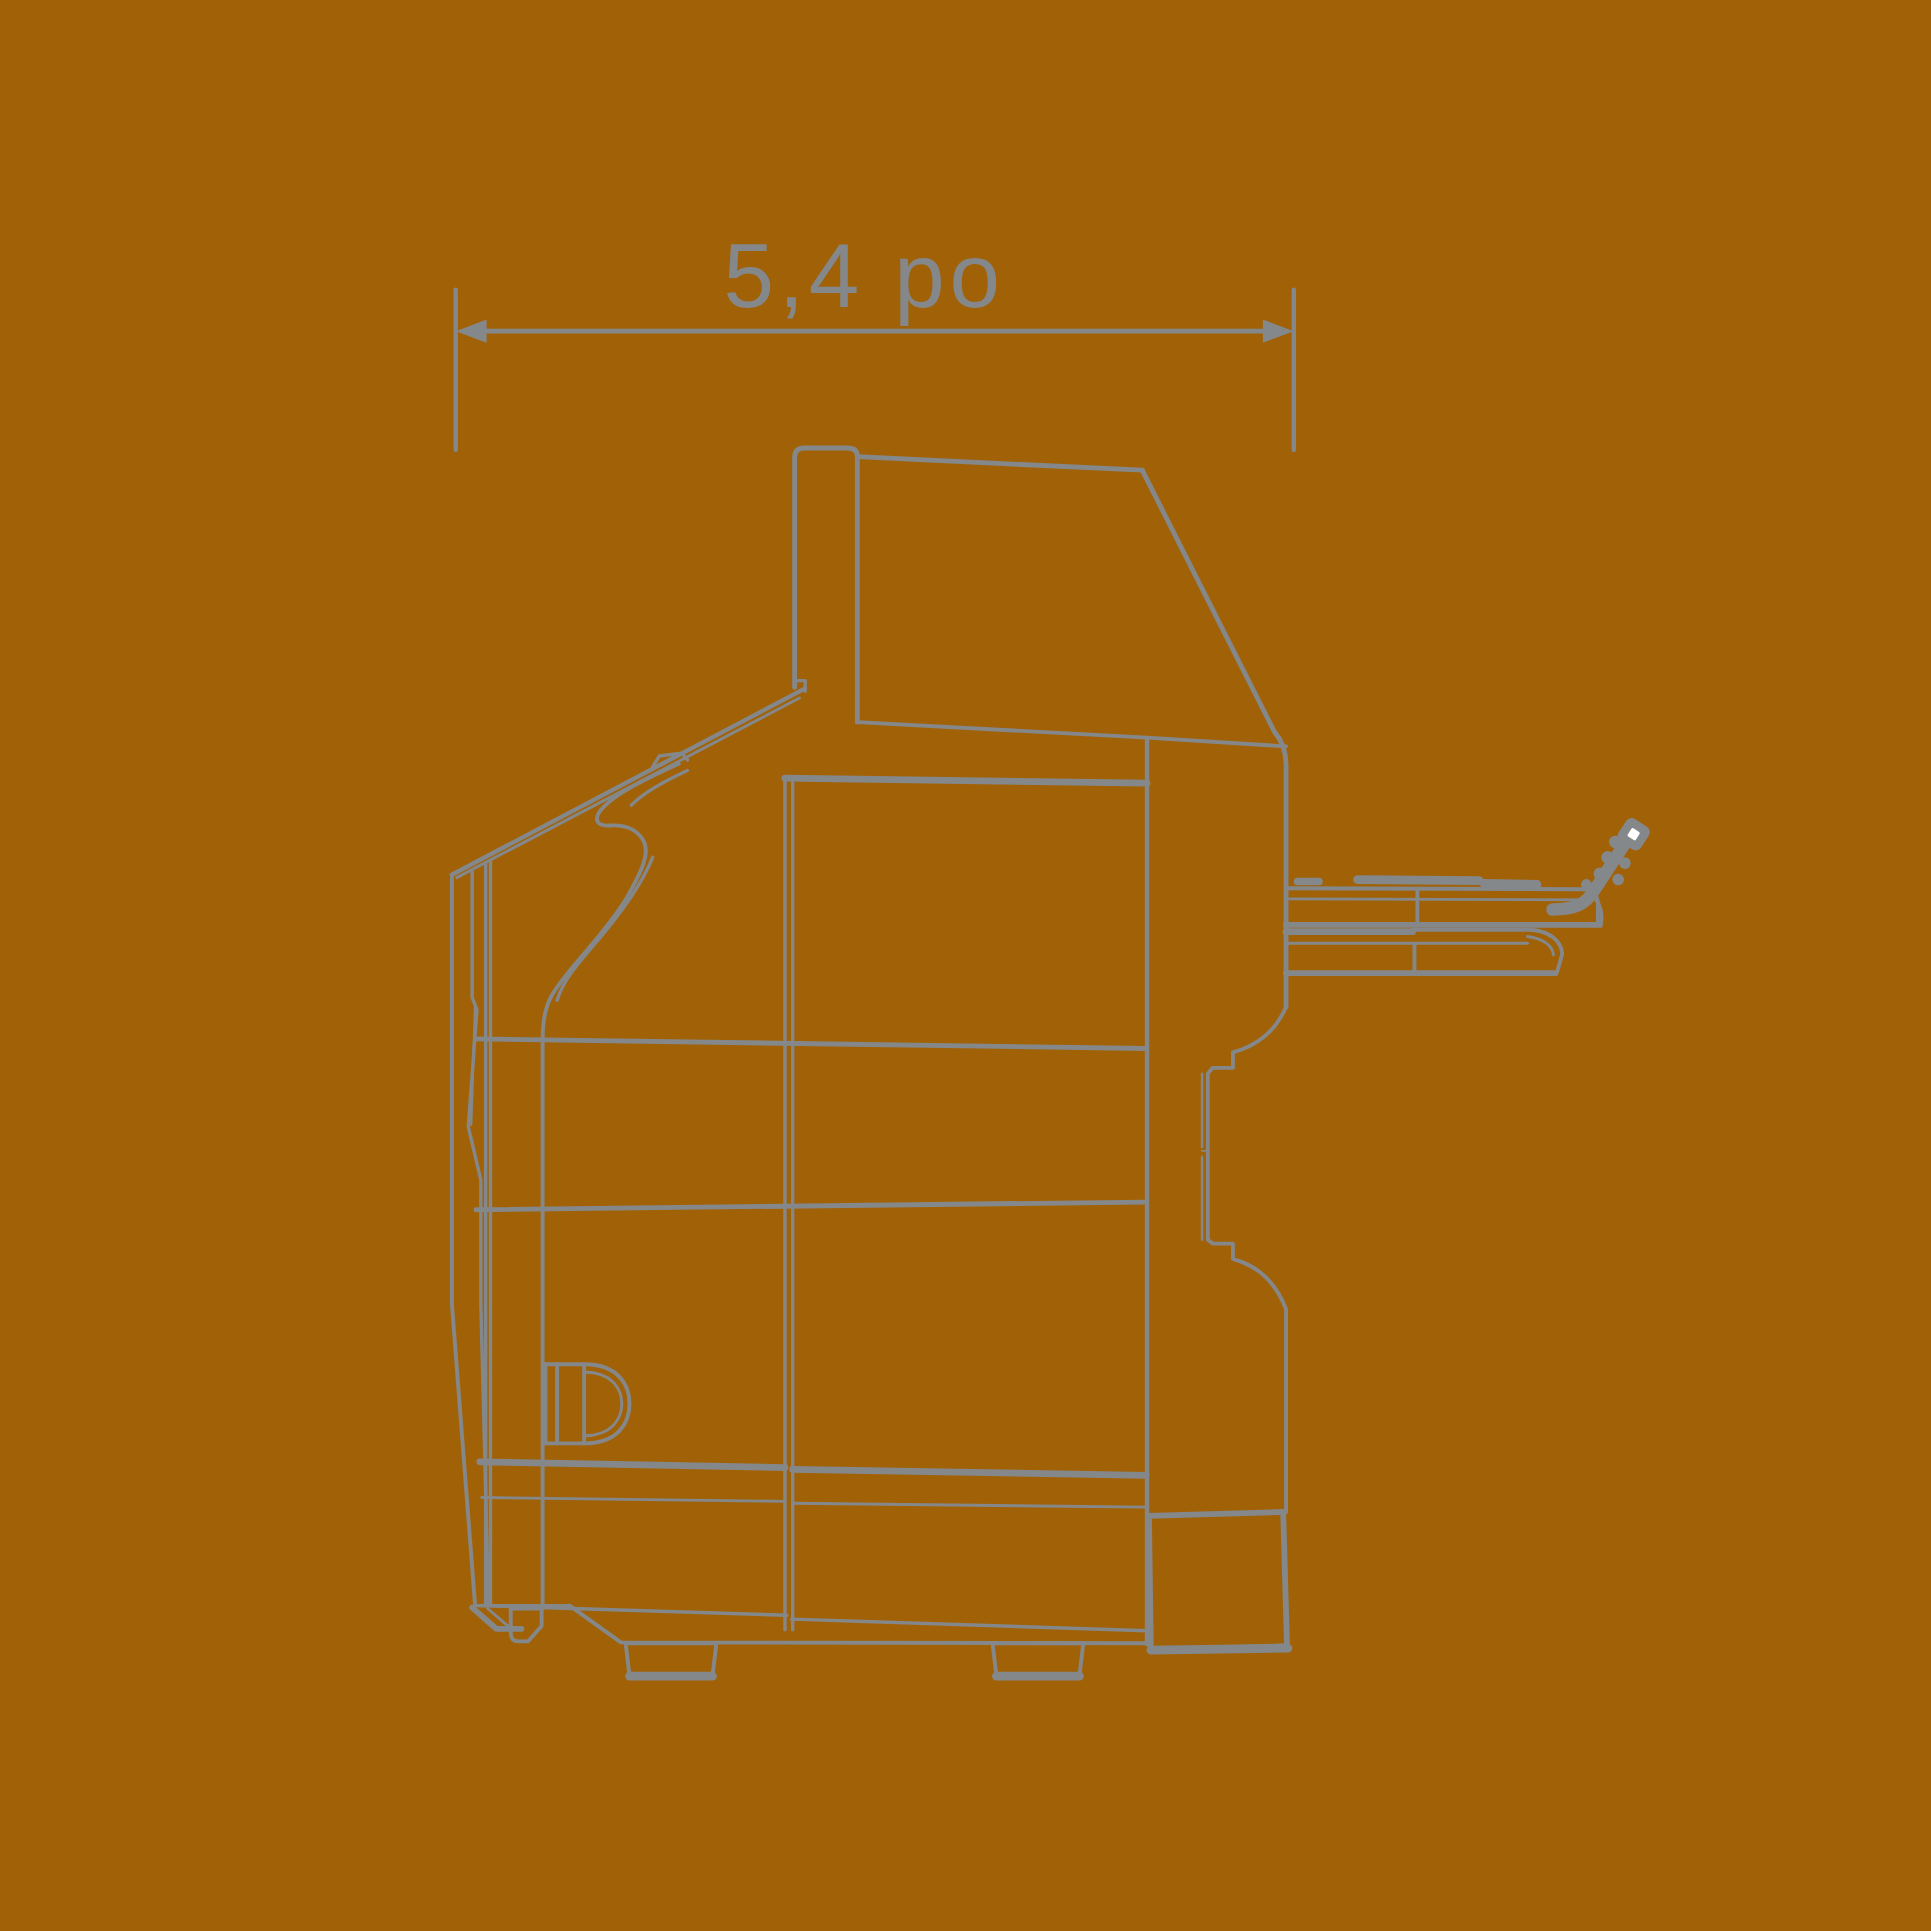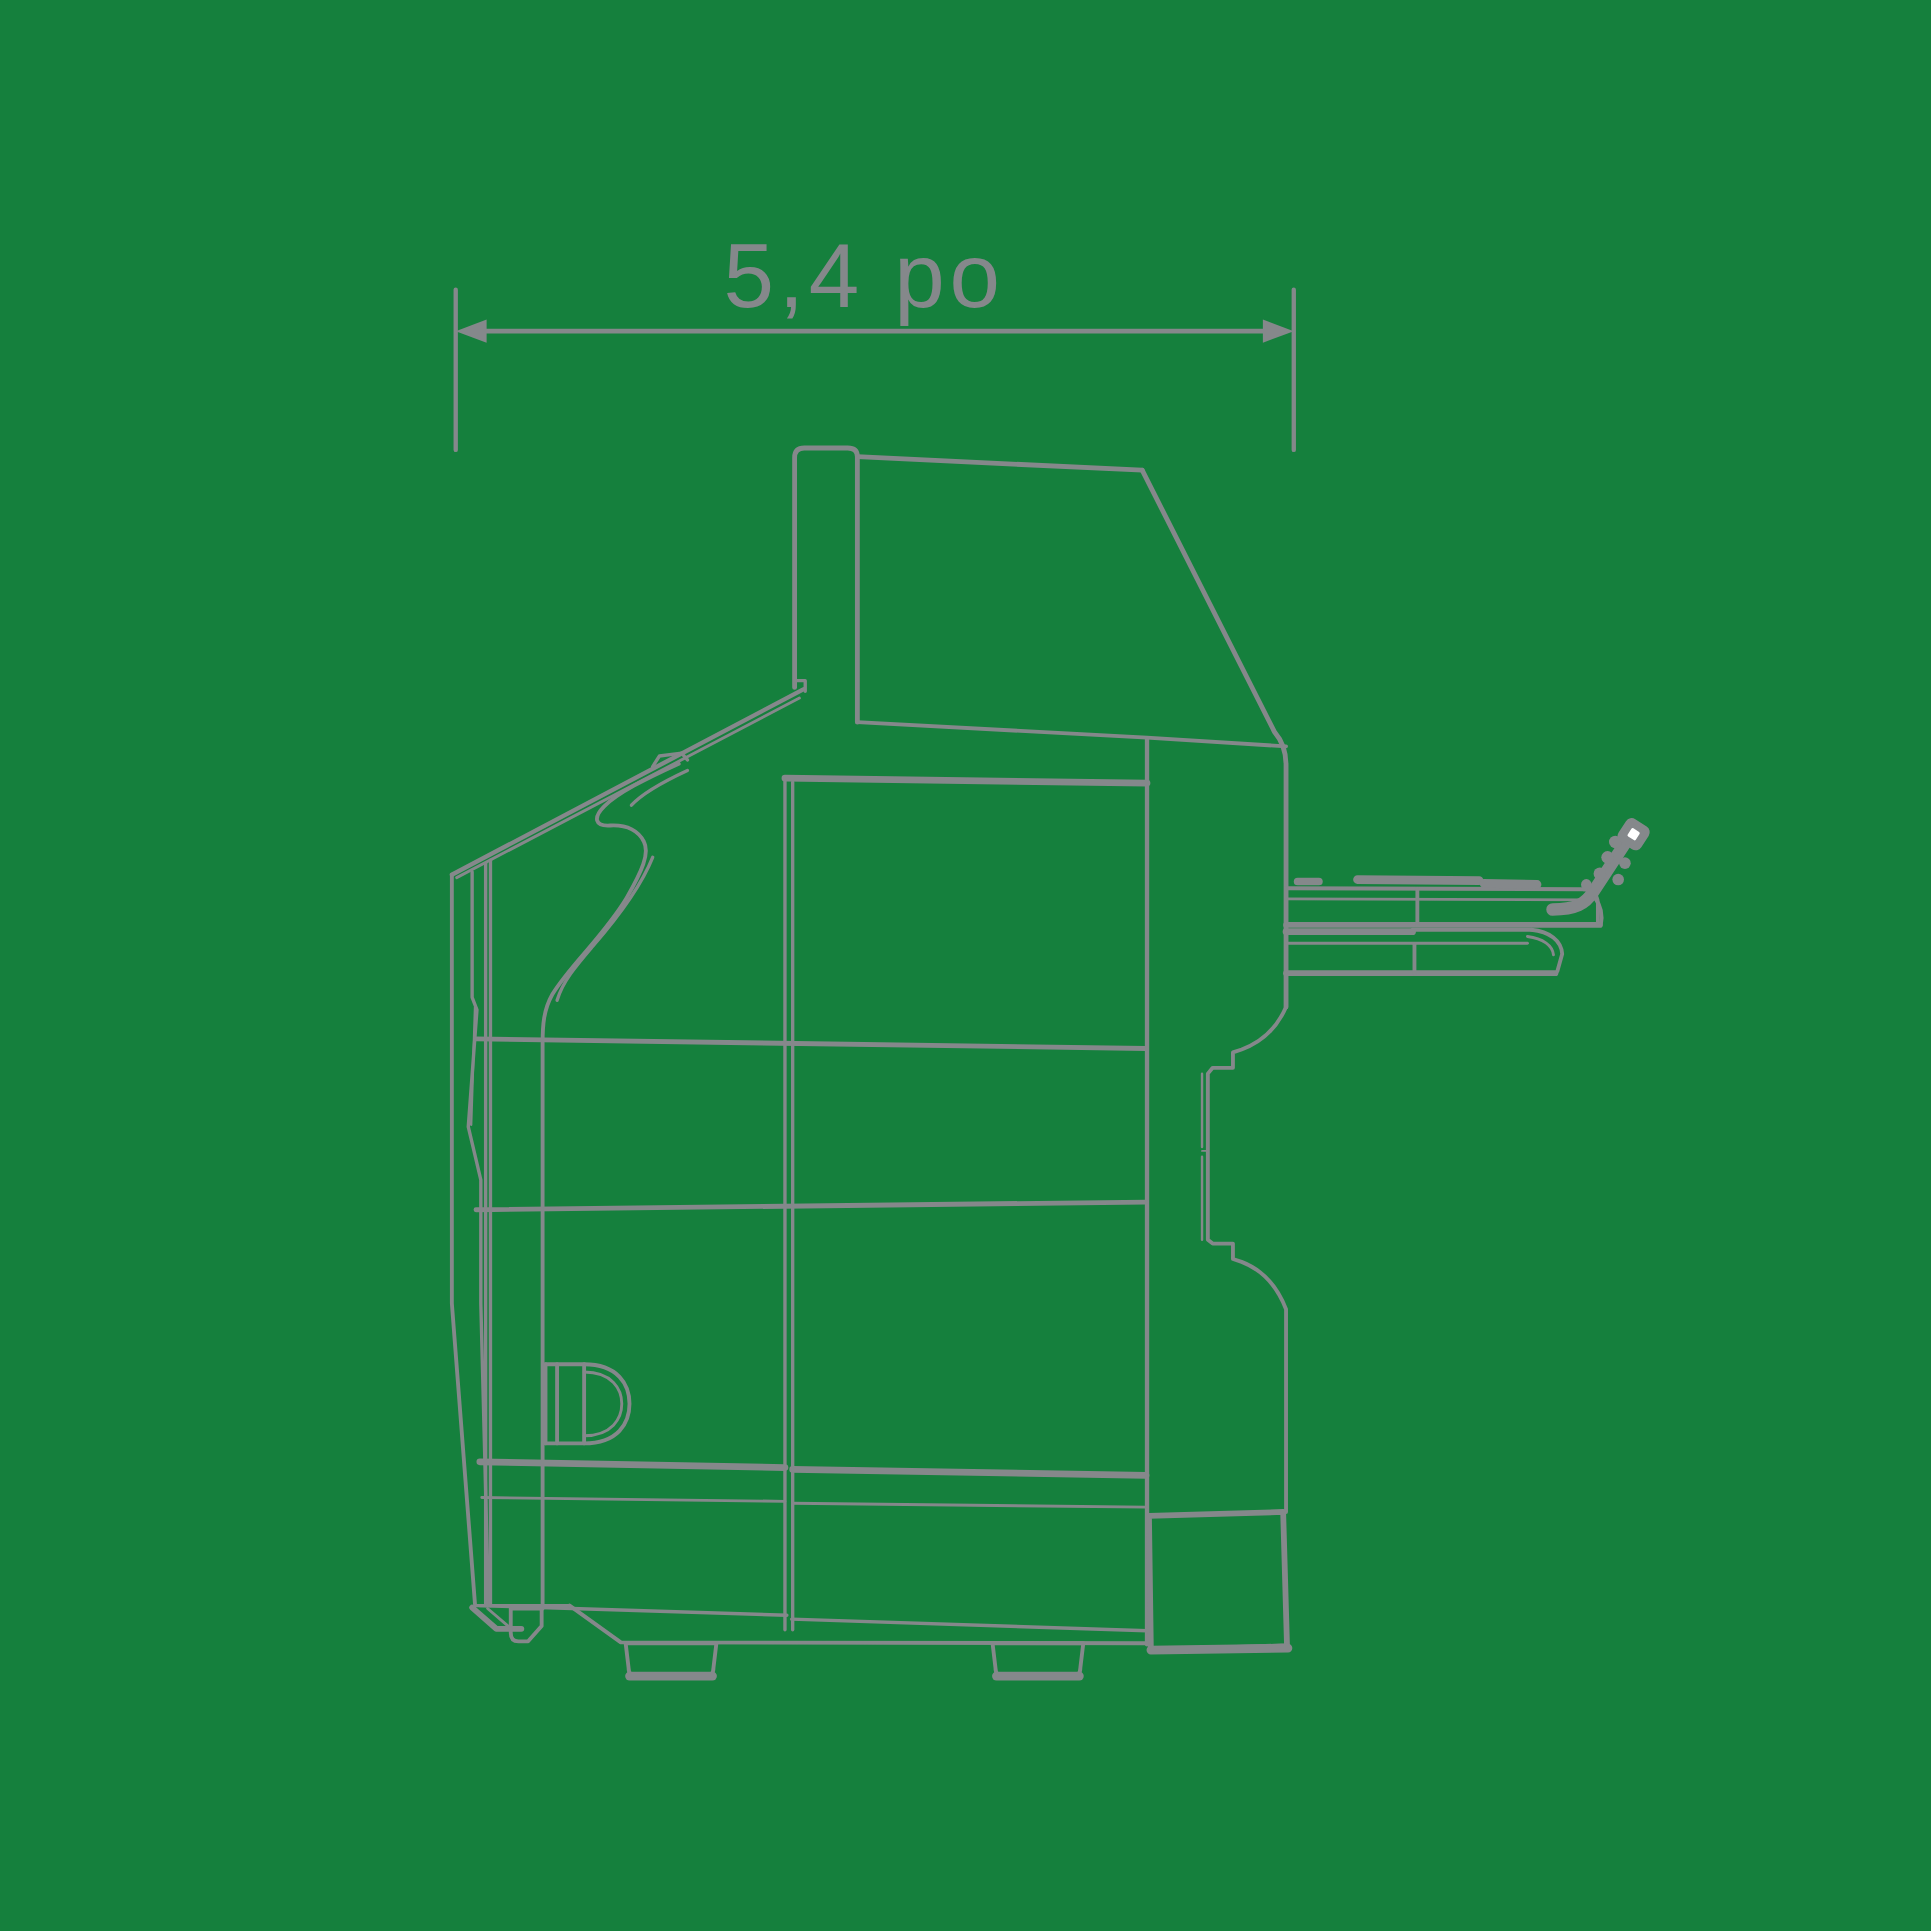--- a/index.html
+++ b/index.html
@@ -1,19 +1,19 @@
 <!DOCTYPE html>
 <html style="--line: #85888b; --bg: #ffffff;"><head>
 <meta charset="utf-8">
 <style>
   html,body{margin:0;padding:0;background:#ffffff;}
   .stage{
     position:relative;
     width:1931px;height:1931px;
-    background:#15803d;
+    background:#a16207;
     font-family:"Liberation Sans", sans-serif;
     overflow:hidden;
   }
   svg{position:absolute;left:0;top:0;}
   .ln{fill:none;stroke:var(--line,#85888b);stroke-linejoin:round;stroke-linecap:round;}
   .fillg{fill:var(--line,#85888b);stroke:none;}
   .fillw{fill:var(--bg,#ffffff);stroke:none;}
   .dim-label{
     fill:var(--line,#85888b);
     font-family:"Liberation Sans", sans-serif;

